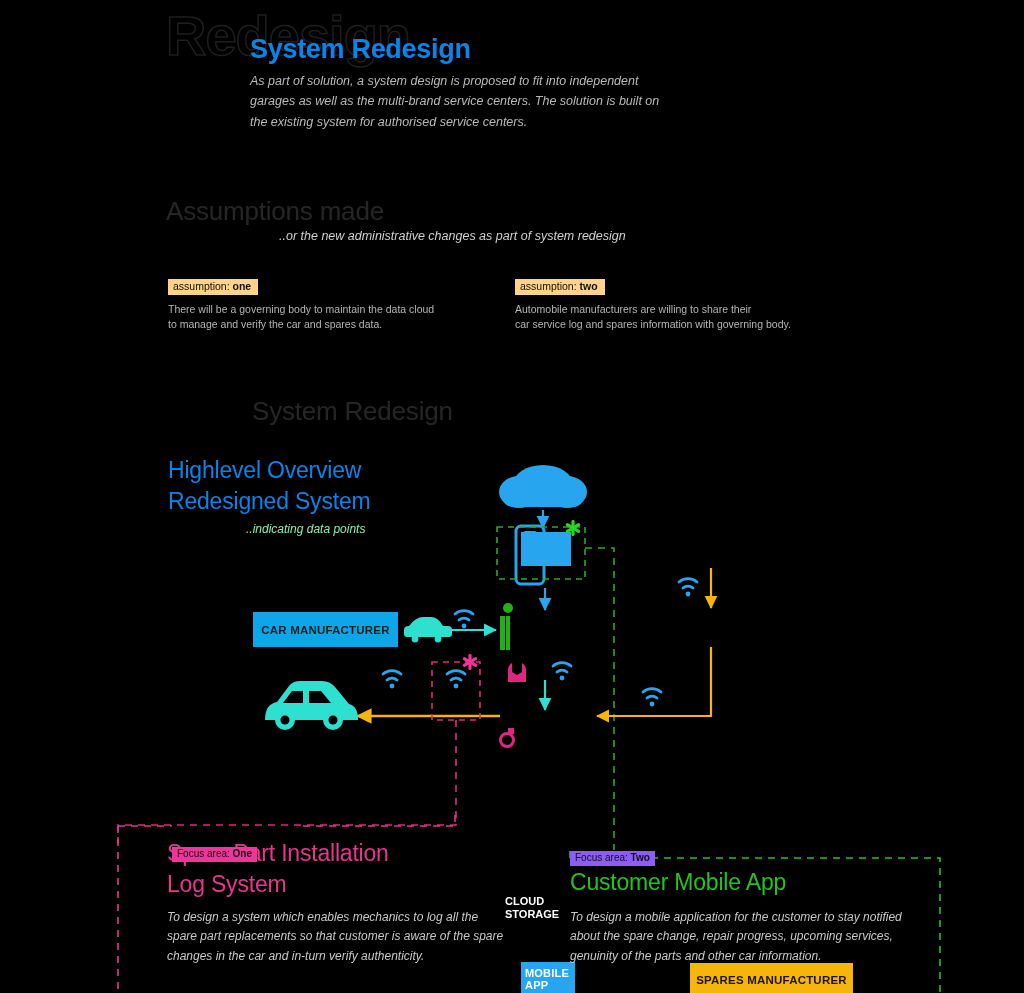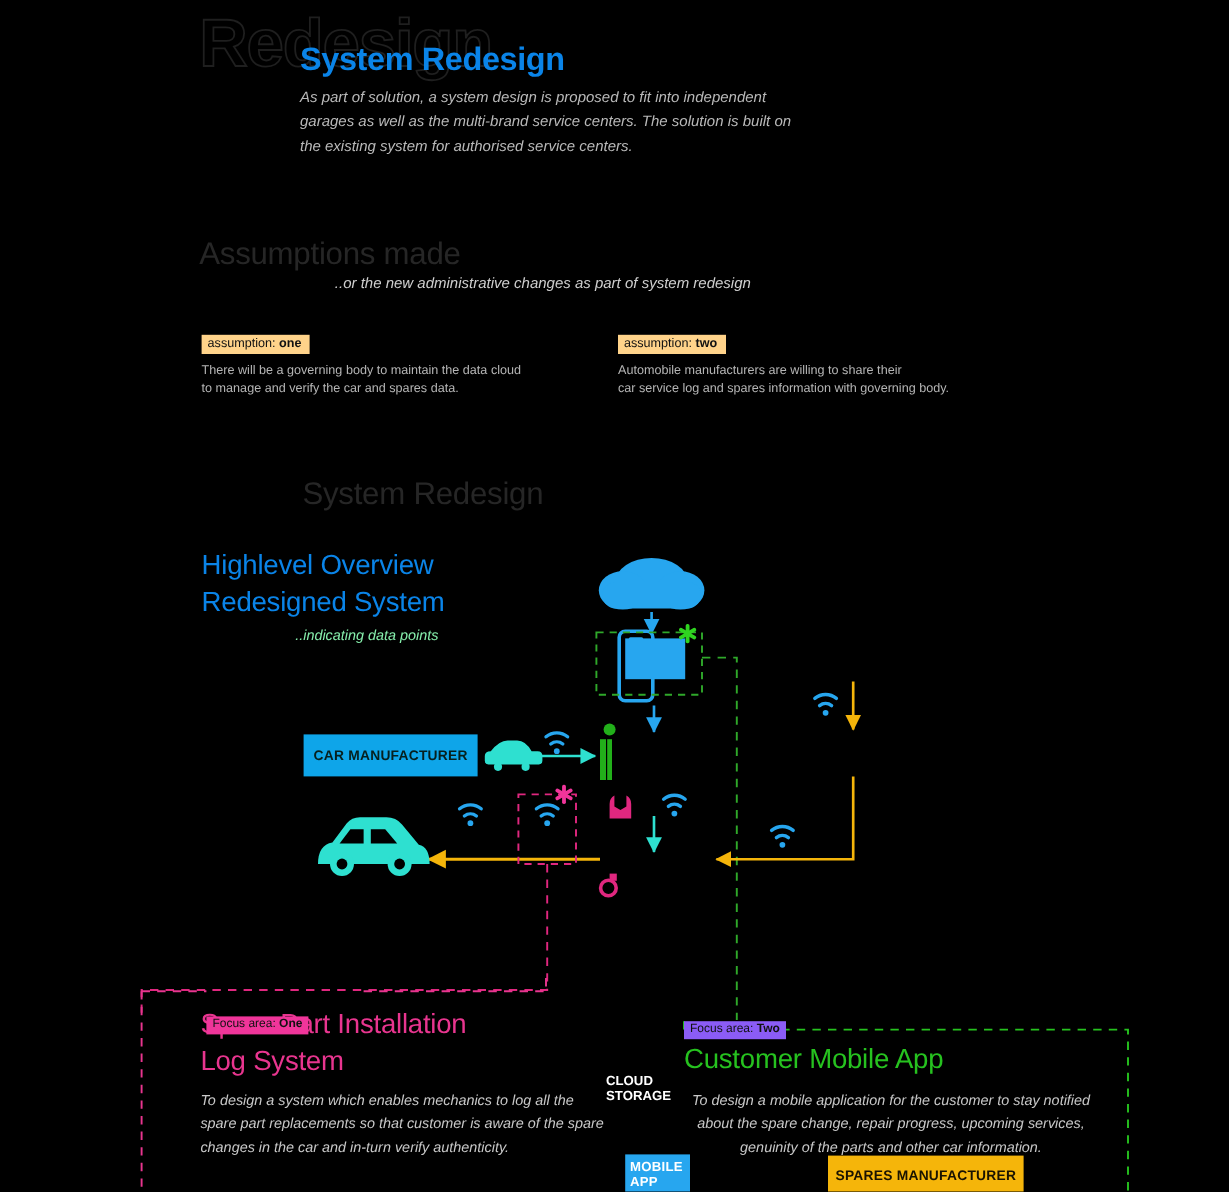--- a/index.html
+++ b/index.html
@@ -92,21 +92,21 @@
   .focus-tag b{font-weight:700;}
   #focus-one-tag{left:172px;top:819px;background:#f0359a;margin-top:28px;}
   #focus-two-tag{left:570px;top:851px;background:#8b5cf6;}
   #focus-one-title{left:167px;top:838px;font-size:23px;color:#e8358f;
      line-height:1.35;letter-spacing:-.2px;position:absolute;}
   #focus-one-desc{left:167px;top:908px;width:340px;font-size:12px;font-style:italic;
      color:#c8c8c8;line-height:1.62;position:absolute;}
   #focus-two-title{left:570px;top:869px;font-size:23px;color:#26c21f;
      letter-spacing:-.2px;position:absolute;white-space:nowrap;}
   #focus-two-desc{left:570px;top:908px;width:345px;font-size:12px;font-style:italic;
-     color:#c8c8c8;line-height:1.62;position:absolute;text-align:center;}
+     color:#c8c8c8;line-height:1.62;position:absolute;}
 
   #focus-frames{position:absolute;left:0;top:0;width:1024px;height:993px;
      pointer-events:none;z-index:1;}
 </style>
 </head>
 <body>
 
 <div class="abs" id="ghost-solution">Redesign</div>
 <div class="abs" id="solution-title">System Redesign</div>
 <div class="abs" id="solution-desc">As part of solution, a system design is proposed to fit into independent garages as well as the multi-brand service centers. The solution is built on the existing system for authorised service centers.</div>

